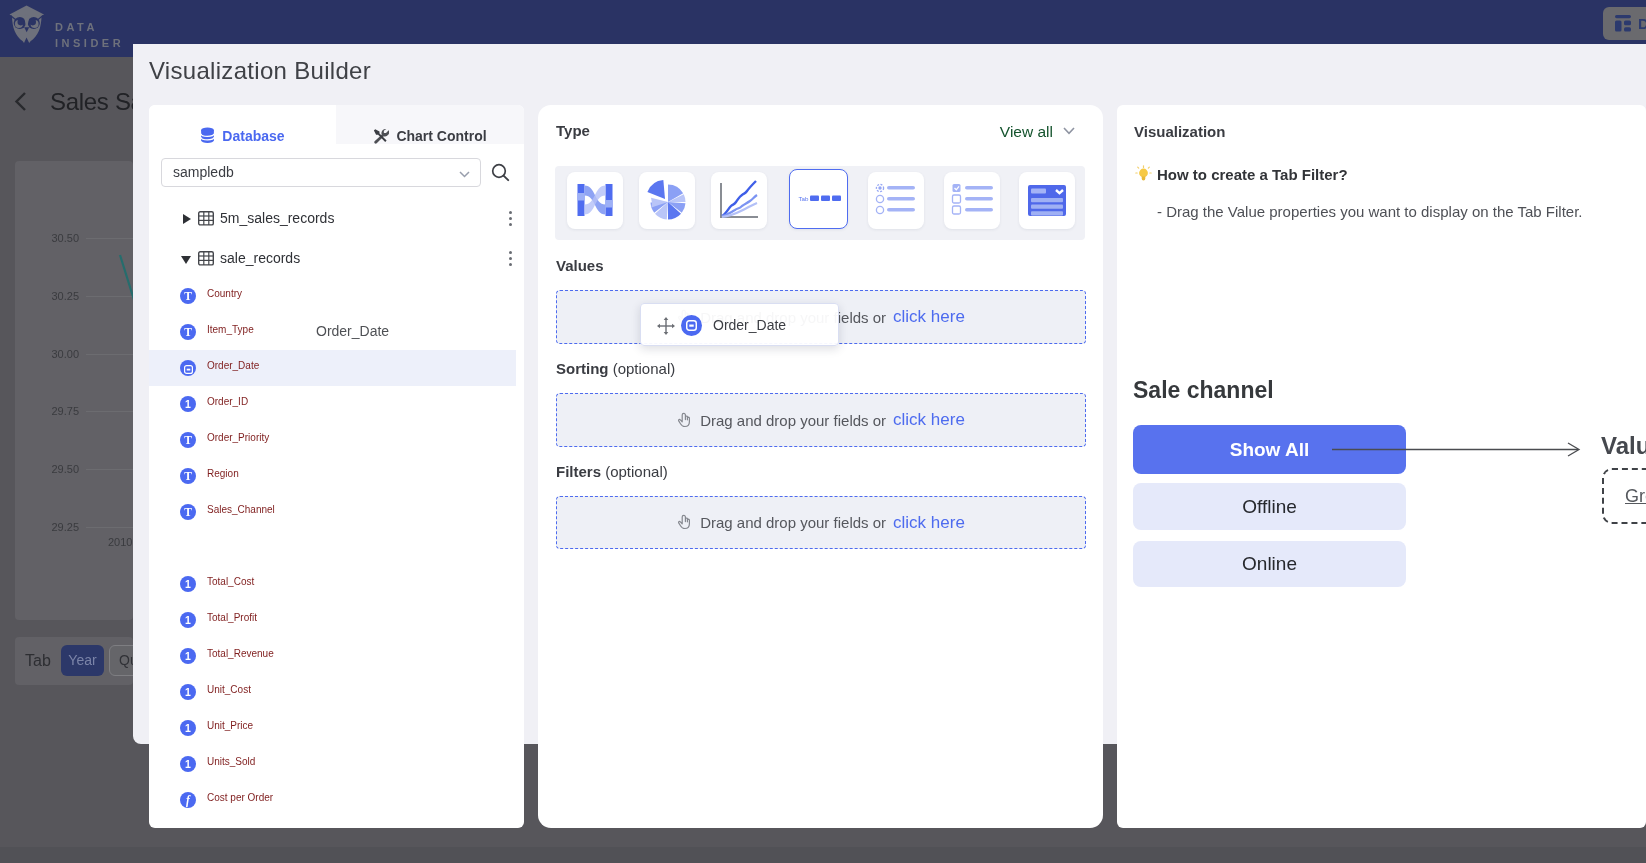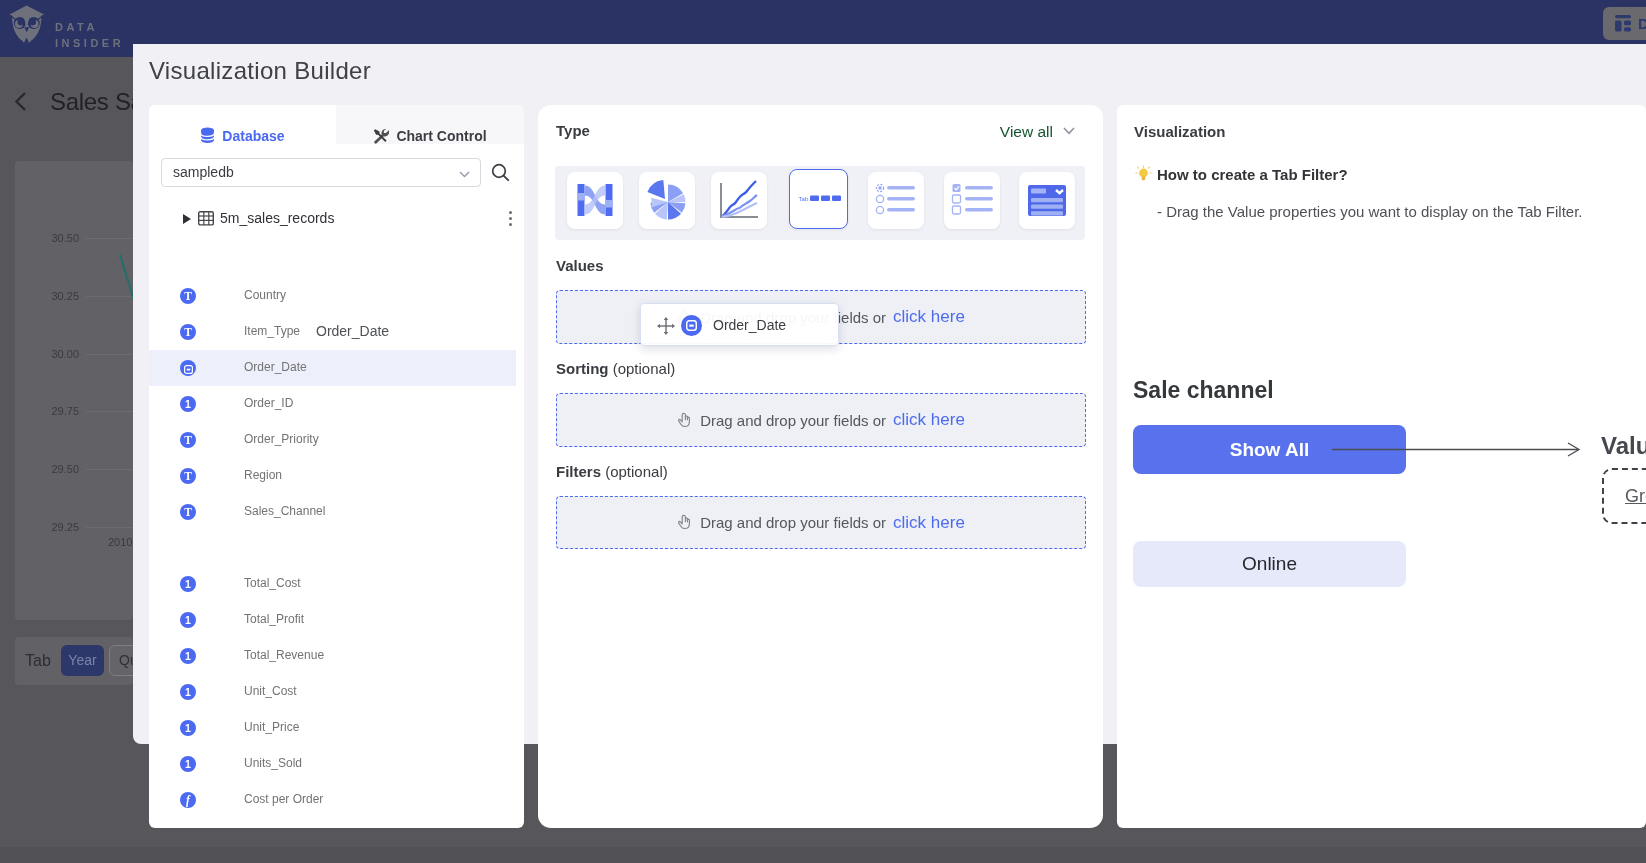--- a/index.html
+++ b/index.html
@@ -39,21 +39,21 @@
 .trow .caret-d{position:absolute;left:16px;top:11px;width:0;height:0;border-top:8px solid #2e3035;border-left:5px solid transparent;border-right:5px solid transparent;}
 .trow .tico{position:absolute;left:33px;top:6px;}
 .trow .tname{position:absolute;left:55px;top:5px;font-size:14px;font-weight:500;color:#2f3136;}
 .trow .dots{position:absolute;left:344px;top:6px;width:3px;}
 .trow .dots i{display:block;width:3px;height:3px;border-radius:50%;background:#696c73;margin-bottom:3px;}
 .frow{position:absolute;left:0;width:367px;height:36px;}
 .frow.hl{background:#edf0fa;}
 .fico{position:absolute;left:31px;top:10px;width:16px;height:16px;border-radius:50%;background:#4b69f1;color:#fff;text-align:center;}
 .fico span{font-size:10.5px;font-weight:bold;line-height:16px;display:block;}
 .fico .ser{font-family:"Liberation Serif",serif;font-size:11.5px;}
-.fname{position:absolute;left:58px;top:10px;font-size:12px;color:#737373;margin-left:37px;}
+.fname{position:absolute;left:58px;top:10px;font-size:10px;color:#7f1d1d;}
 #ghost{position:absolute;left:167px;top:218px;font-size:14px;color:rgba(47,49,54,0.85);}
 
 .h16{font-size:15px;font-weight:bold;color:#3a3c42;}
 #typehead{position:absolute;left:18px;top:17px;}
 #viewall{position:absolute;right:50px;top:18px;font-size:15.5px;color:#14532d;}
 #viewall svg{position:absolute;right:-22px;top:4px;}
 #strip{position:absolute;left:17px;top:61px;width:530px;height:74px;background:#f0f1f6;border-radius:4px;}
 .tile{position:absolute;top:5.5px;width:56px;height:57px;background:#fff;border-radius:8px;box-shadow:0 1px 3px rgba(40,45,80,0.08);}
 .tile.sel{top:3px;width:59px;height:60px;border:1.5px solid #4f6cf0;}
 #vlabel{position:absolute;left:18px;top:152px;}
@@ -164,20 +164,36 @@
     <div class="trow" style="top:100px;">
       <div class="caret-r"></div>
       <svg class="tico" width="16" height="15" viewBox="0 0 16 15">
           <rect x="0.7" y="0.7" width="14.6" height="13.2" rx="1.5" fill="none" stroke="#44464b" stroke-width="1.4"></rect>
           <line x1="5.8" y1="1" x2="5.8" y2="14" stroke="#44464b" stroke-width="1.2"></line>
           <line x1="10.8" y1="1" x2="10.8" y2="14" stroke="#44464b" stroke-width="1.2"></line>
           <line x1="1" y1="5" x2="15" y2="5" stroke="#44464b" stroke-width="1.2"></line>
           <line x1="1" y1="9.4" x2="15" y2="9.4" stroke="#44464b" stroke-width="1.2"></line>
         </svg>
       <div class="tname">5m_sales_records</div>
+      <div class="dots">
+          <i></i>
+          <i></i>
+          <i></i>
+        </div>
+    </div>
+    <div class="trow" style="top:140px;">
+      <div class="caret-d"></div>
+      <svg class="tico" width="16" height="15" viewBox="0 0 16 15">
+          <rect x="0.7" y="0.7" width="14.6" height="13.2" rx="1.5" fill="none" stroke="#44464b" stroke-width="1.4"></rect>
+          <line x1="5.8" y1="1" x2="5.8" y2="14" stroke="#44464b" stroke-width="1.2"></line>
+          <line x1="10.8" y1="1" x2="10.8" y2="14" stroke="#44464b" stroke-width="1.2"></line>
+          <line x1="1" y1="5" x2="15" y2="5" stroke="#44464b" stroke-width="1.2"></line>
+          <line x1="1" y1="9.4" x2="15" y2="9.4" stroke="#44464b" stroke-width="1.2"></line>
+        </svg>
+      <div class="tname">sale_records</div>
       <div class="dots">
           <i></i>
           <i></i>
           <i></i>
         </div>
     </div>
     <div class="frow" style="top:173px;">
         <div class="fico">
           <span class="ser">T</span>
         </div>
@@ -395,20 +411,21 @@
           <line x1="2.2" y1="8" x2="0.8" y2="8"></line>
           <line x1="16.2" y1="8" x2="14.8" y2="8"></line>
           <line x1="3.7" y1="3.2" x2="2.7" y2="2.2"></line>
           <line x1="13.3" y1="3.2" x2="14.3" y2="2.2"></line>
         </g>
     </svg>
     <div id="howto">How to create a Tab Filter?</div>
     <div id="howsub">- Drag the Value properties you want to display on the Tab Filter.</div>
     <div id="salechan">Sale channel</div>
     <div class="pbtn" id="showall">Show All</div>
+    <div class="pbtn" id="offline">Offline</div>
     <div class="pbtn" id="online">Online</div>
     <svg class="abs" style="left:215px;top:336px;" width="250" height="17" viewBox="0 0 250 17">
       <line x1="0" y1="8.5" x2="246" y2="8.5" stroke="#4a4c50" stroke-width="1.3"></line>
       <polyline points="236,2 247,8.5 236,15" fill="none" stroke="#4a4c50" stroke-width="1.3"></polyline>
     </svg>
     <div id="valu">Values</div>
     <div id="gbox">
         <span>Green</span>
       </div>
   </div>

